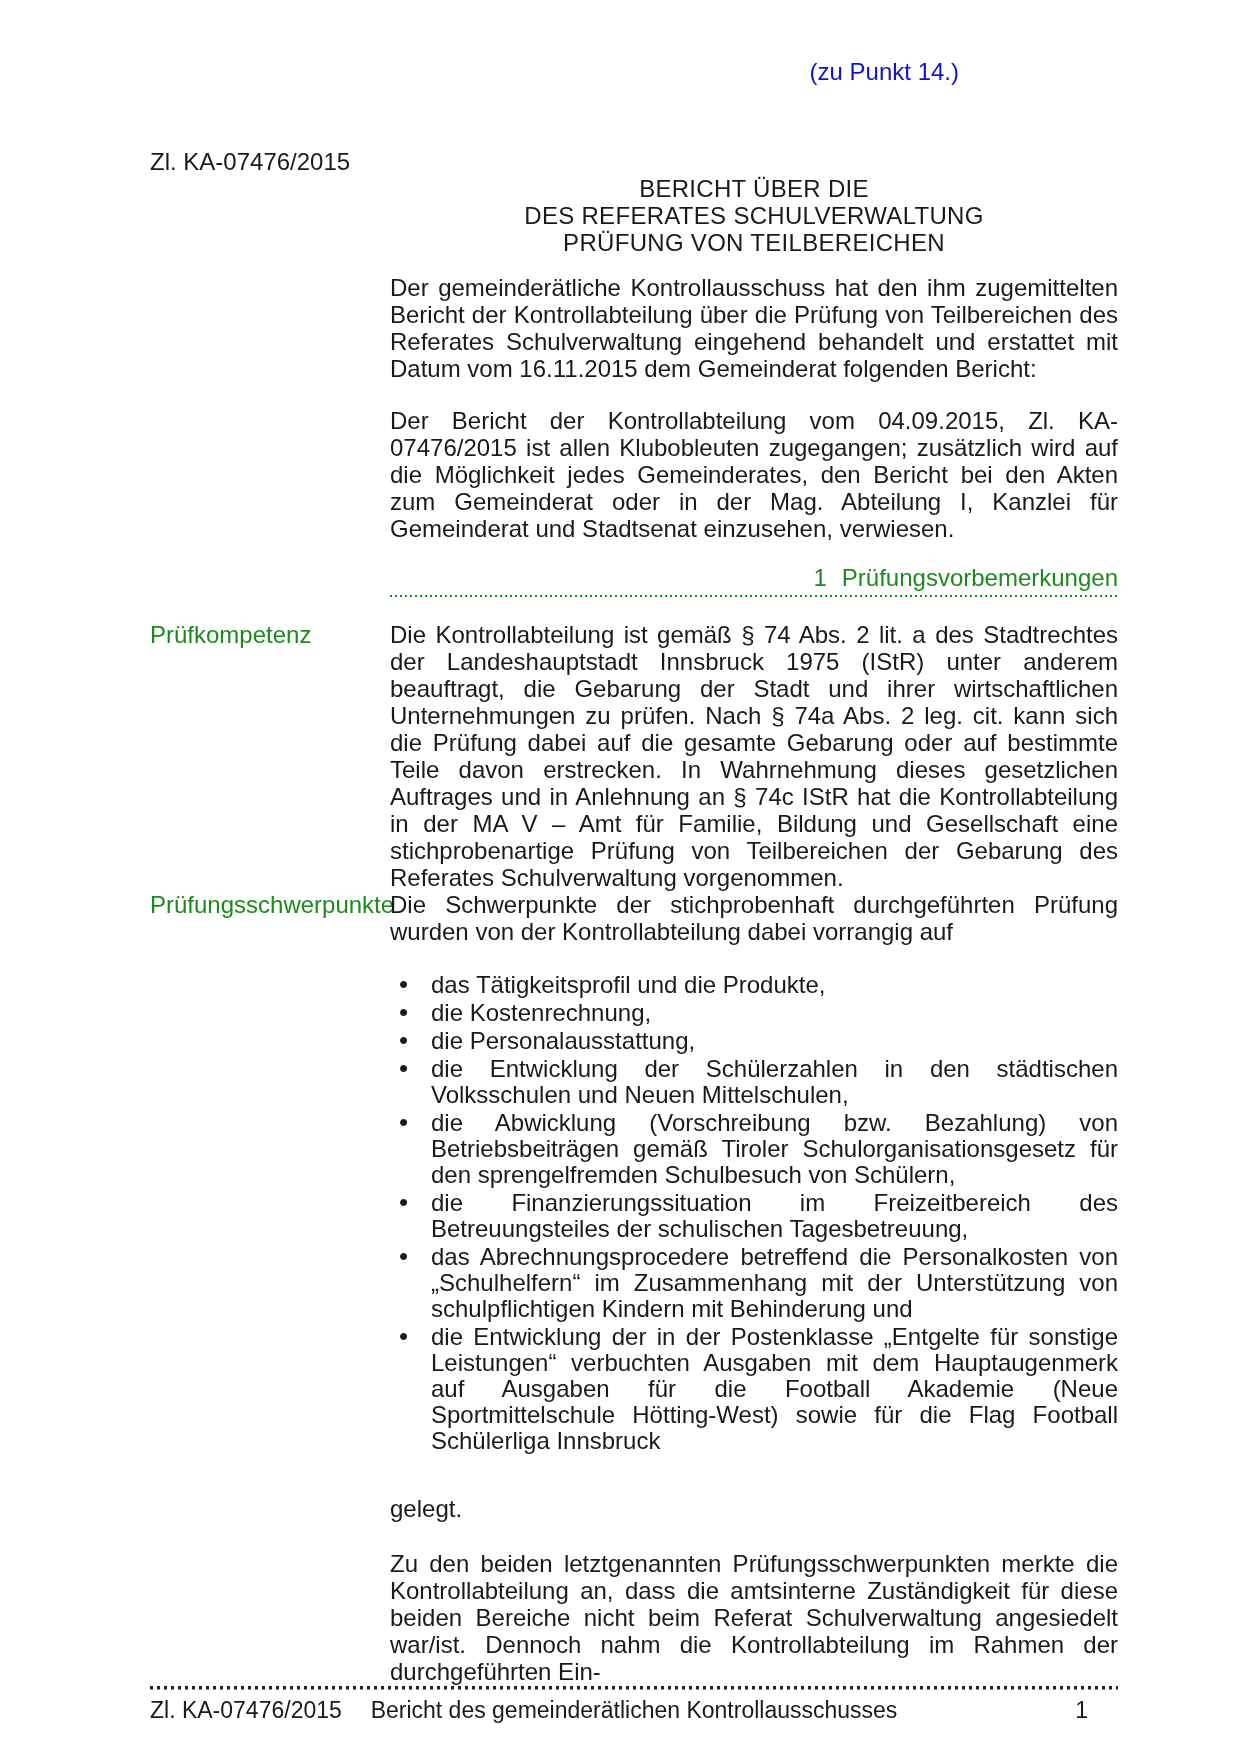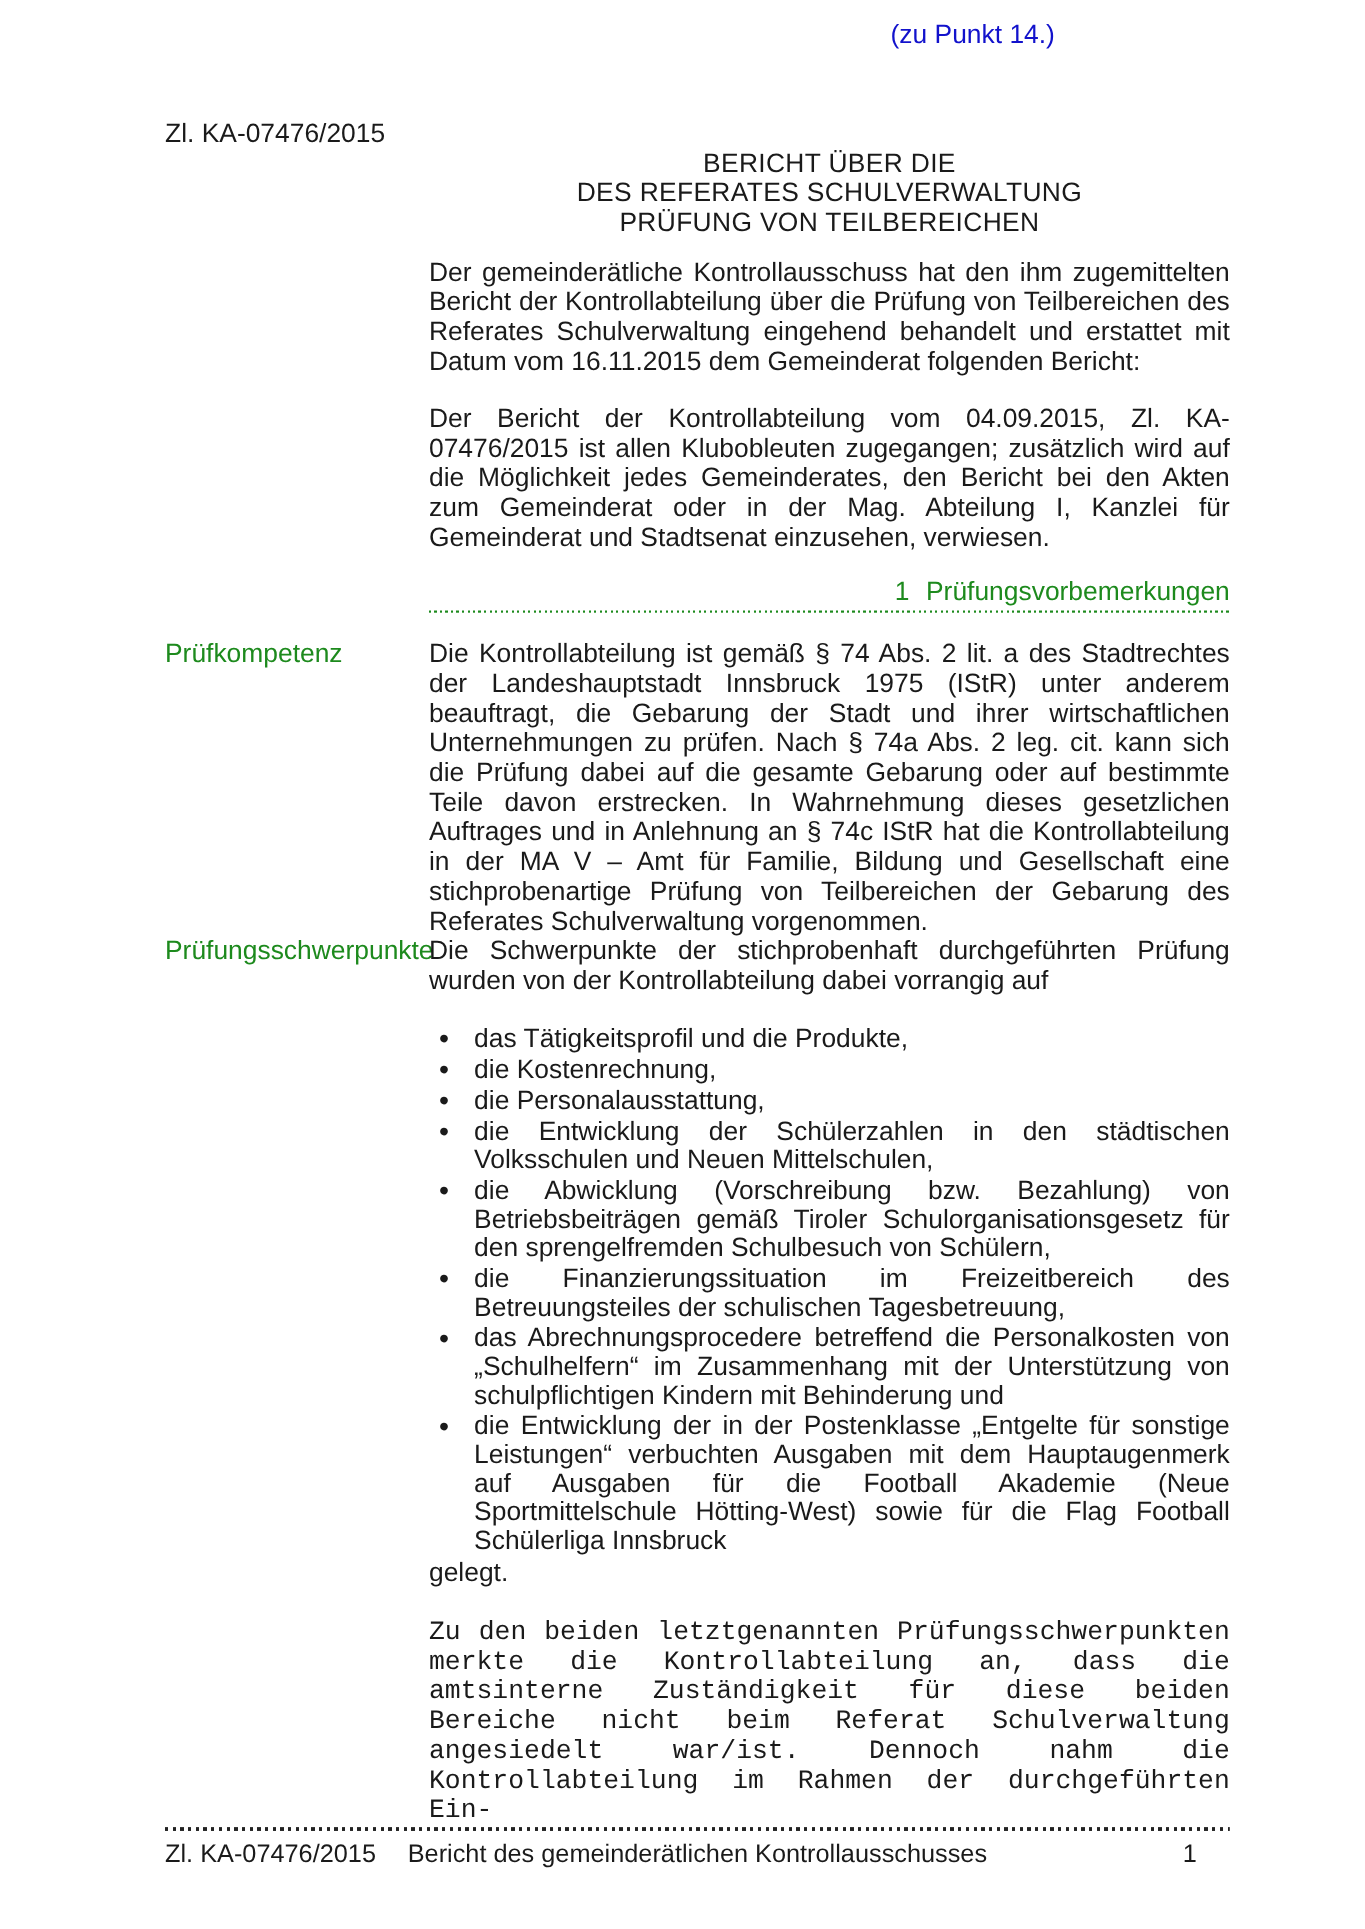--- a/index.html
+++ b/index.html
@@ -18,21 +18,20 @@
     width: 1241px;
     height: 1754px;
     margin: 0 auto;
     background: #ffffff;
     padding: 58px 123px 55px 150px;
     display: flex;
     flex-direction: column;
     overflow: hidden;
     font-size: 24px;
     line-height: 27px;
-    justify-content: flex-end;
   }
   .ref-note {
     text-align: right;
     padding-right: 159px;
     color: var(--blue);
     white-space: nowrap;
   }
   .file-number { margin-top: 63px; }
   .title-block {
     margin-left: 240px;
@@ -51,22 +50,22 @@
   .body-text {
     text-align: justify;
     hyphens: manual;
   }
   .mt-p1 { margin-top: 18px; }
   .mt-p2 { margin-top: 25px; }
   .mt-head { margin-top: 22px; }
   .mt-pk { margin-top: 24px; }
   .mt-psp { }
   .mt-bullets { margin-top: 27px; }
-  .mt-gelegt { }
-  .mt-final { margin-top: 28px; font-family: Liberation Mono, monospace; }
+  .mt-gelegt { margin-top: 39px; }
+  .mt-final { margin-top: 28px; }
   .section-heading {
     text-align: right;
     color: var(--green);
   }
   .section-heading .num { margin-right: 15px; }
   .dotted-rule-green {
     margin-top: 3px;
     height: 3px;
     background-image: repeating-linear-gradient(to right, var(--green) 0 2px, transparent 2px 5px);
     background-position: left center;

